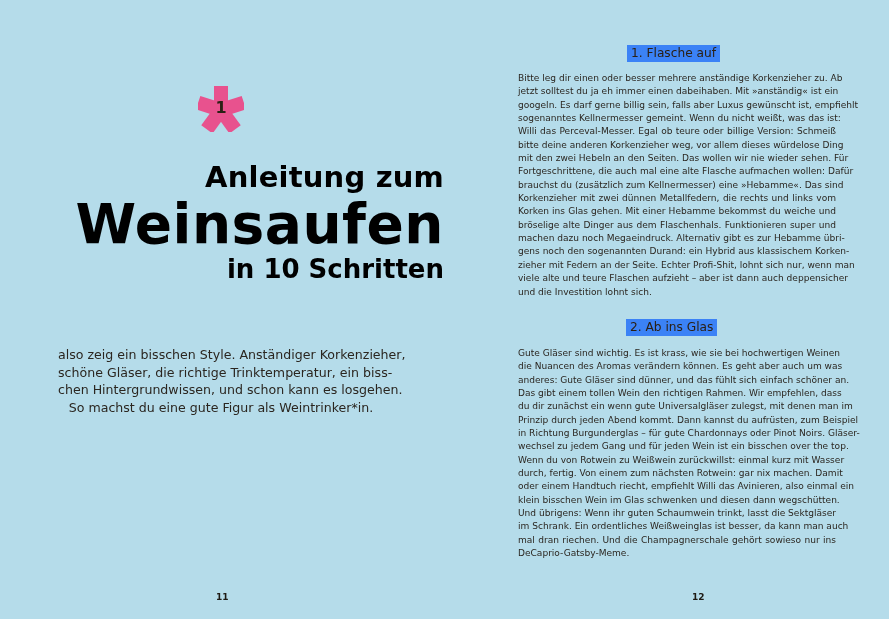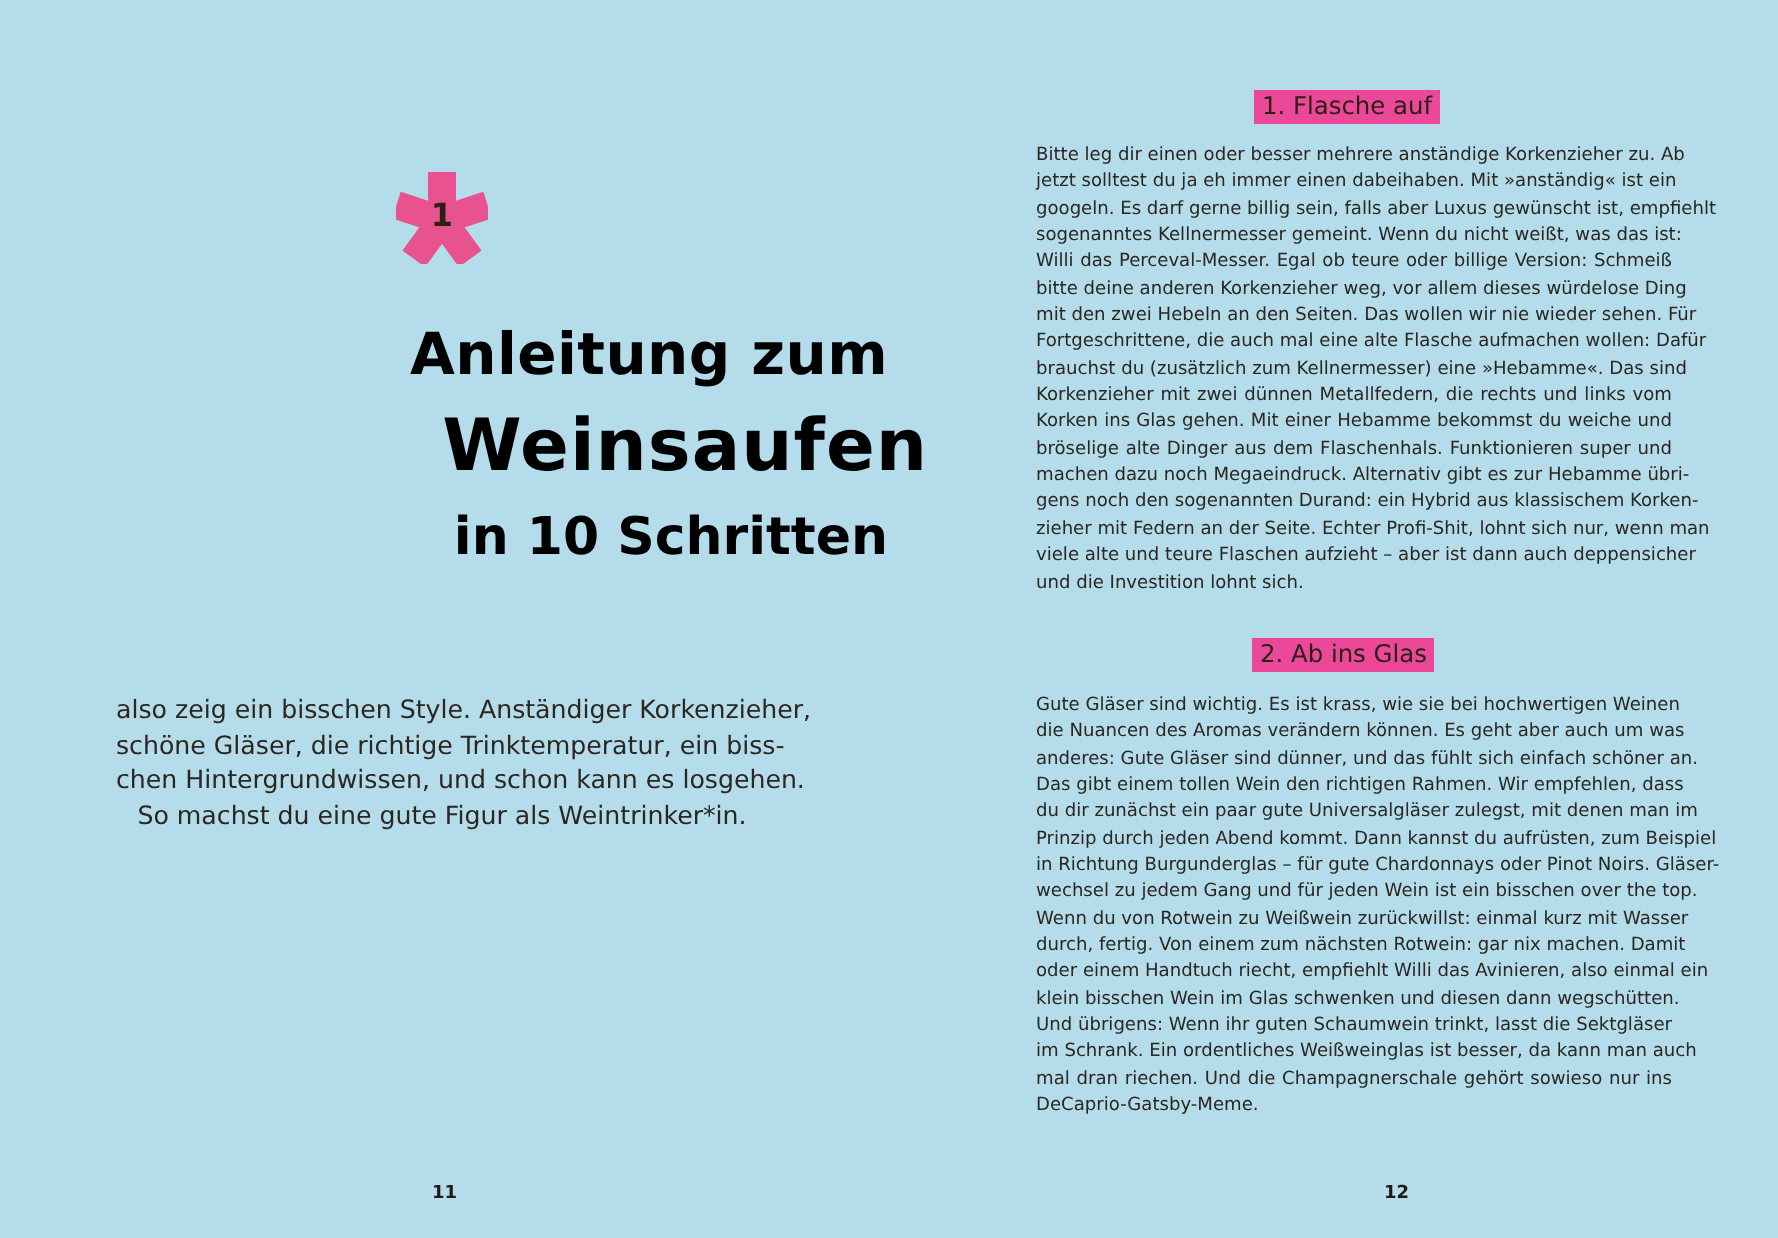--- a/index.html
+++ b/index.html
@@ -20,37 +20,37 @@
     }
     .asterisk svg { width: 46px; height: 46px; display: block; }
     .asterisk .num {
       position: absolute; left: 0; right: 0; top: 12px;
       text-align: center; font-weight: bold; font-size: 16px; color: #2b2014;
       font-family: "DejaVu Sans", sans-serif;
     }
 
     .title { position: absolute; left: 0; width: 444px; text-align: right; color: #000000; font-weight: bold; }
     .t1 { top: 160px; font-size: 29px; letter-spacing: 0.2px; }
-    .t2 { top: 196px; font-size: 36px; letter-spacing: 0.5px; line-height: 56px; margin-left: 20px; }
+    .t2 { top: 196px; font-size: 55px; letter-spacing: 0.5px; line-height: 56px; }
     .t3 { top: 254px; font-size: 26px; }
 
     .intro {
       position: absolute; left: 58px; width: 326px; top: 346px;
       text-align: center; font-size: 12.6px; line-height: 17.6px; color: #2b2620;
     }
     .intro span { display: block; white-space: nowrap; }
 
     .pageno {
       position: absolute; top: 592px; font-size: 9px; font-weight: bold; color: #1e1a14;
     }
     .pageno-left { left: 216px; }
     .pageno-right { left: 692px; }
 
     .heading {
-      position: absolute; background: #ec4899; color: #2b2014;
+      position: absolute; background: #3b82f6; color: #2b2014;
       font-size: 12.2px; padding: 1px 4px; line-height: 15px; white-space: nowrap;
     }
     .h1 { left: 627px; top: 45px; }
     .h2 { left: 626px; top: 319px; }
 
     .body-text {
       position: absolute; left: 508px; width: 318px;
       font-size: 9.05px; line-height: 13.35px; color: #2b2620; margin-left: 10px;
     }
     .body-text span { display: block; text-align: justify; text-align-last: justify; white-space: nowrap; }
@@ -113,21 +113,21 @@
     <span>viele alte und teure Flaschen aufzieht – aber ist dann auch deppensicher</span>
     <span class="last">und die Investition lohnt sich.</span>
   </div>
 
   <div class="heading h2">2. Ab ins Glas</div>
   <div class="body-text b2">
     <span>Gute Gläser sind wichtig. Es ist krass, wie sie bei hochwertigen Weinen</span>
     <span>die Nuancen des Aromas verändern können. Es geht aber auch um was</span>
     <span>anderes: Gute Gläser sind dünner, und das fühlt sich einfach schöner an.</span>
     <span>Das gibt einem tollen Wein den richtigen Rahmen. Wir empfehlen, dass</span>
-    <span>du dir zunächst ein paar gute Universalgläser zulegst, mit denen man im</span>
+    <span>du dir zunächst ein wenn gute Universalgläser zulegst, mit denen man im</span>
     <span>Prinzip durch jeden Abend kommt. Dann kannst du aufrüsten, zum Beispiel</span>
     <span>in Richtung Burgunderglas – für gute Chardonnays oder Pinot Noirs. Gläser-</span>
     <span>wechsel zu jedem Gang und für jeden Wein ist ein bisschen over the top.</span>
     <span>Wenn du von Rotwein zu Weißwein zurückwillst: einmal kurz mit Wasser</span>
     <span>durch, fertig. Von einem zum nächsten Rotwein: gar nix machen. Damit</span>
     <span>oder einem Handtuch riecht, empfiehlt Willi das Avinieren, also einmal ein</span>
     <span>klein bisschen Wein im Glas schwenken und diesen dann wegschütten.</span>
     <span>Und übrigens: Wenn ihr guten Schaumwein trinkt, lasst die Sektgläser</span>
     <span>im Schrank. Ein ordentliches Weißweinglas ist besser, da kann man auch</span>
     <span>mal dran riechen. Und die Champagnerschale gehört sowieso nur ins</span>

